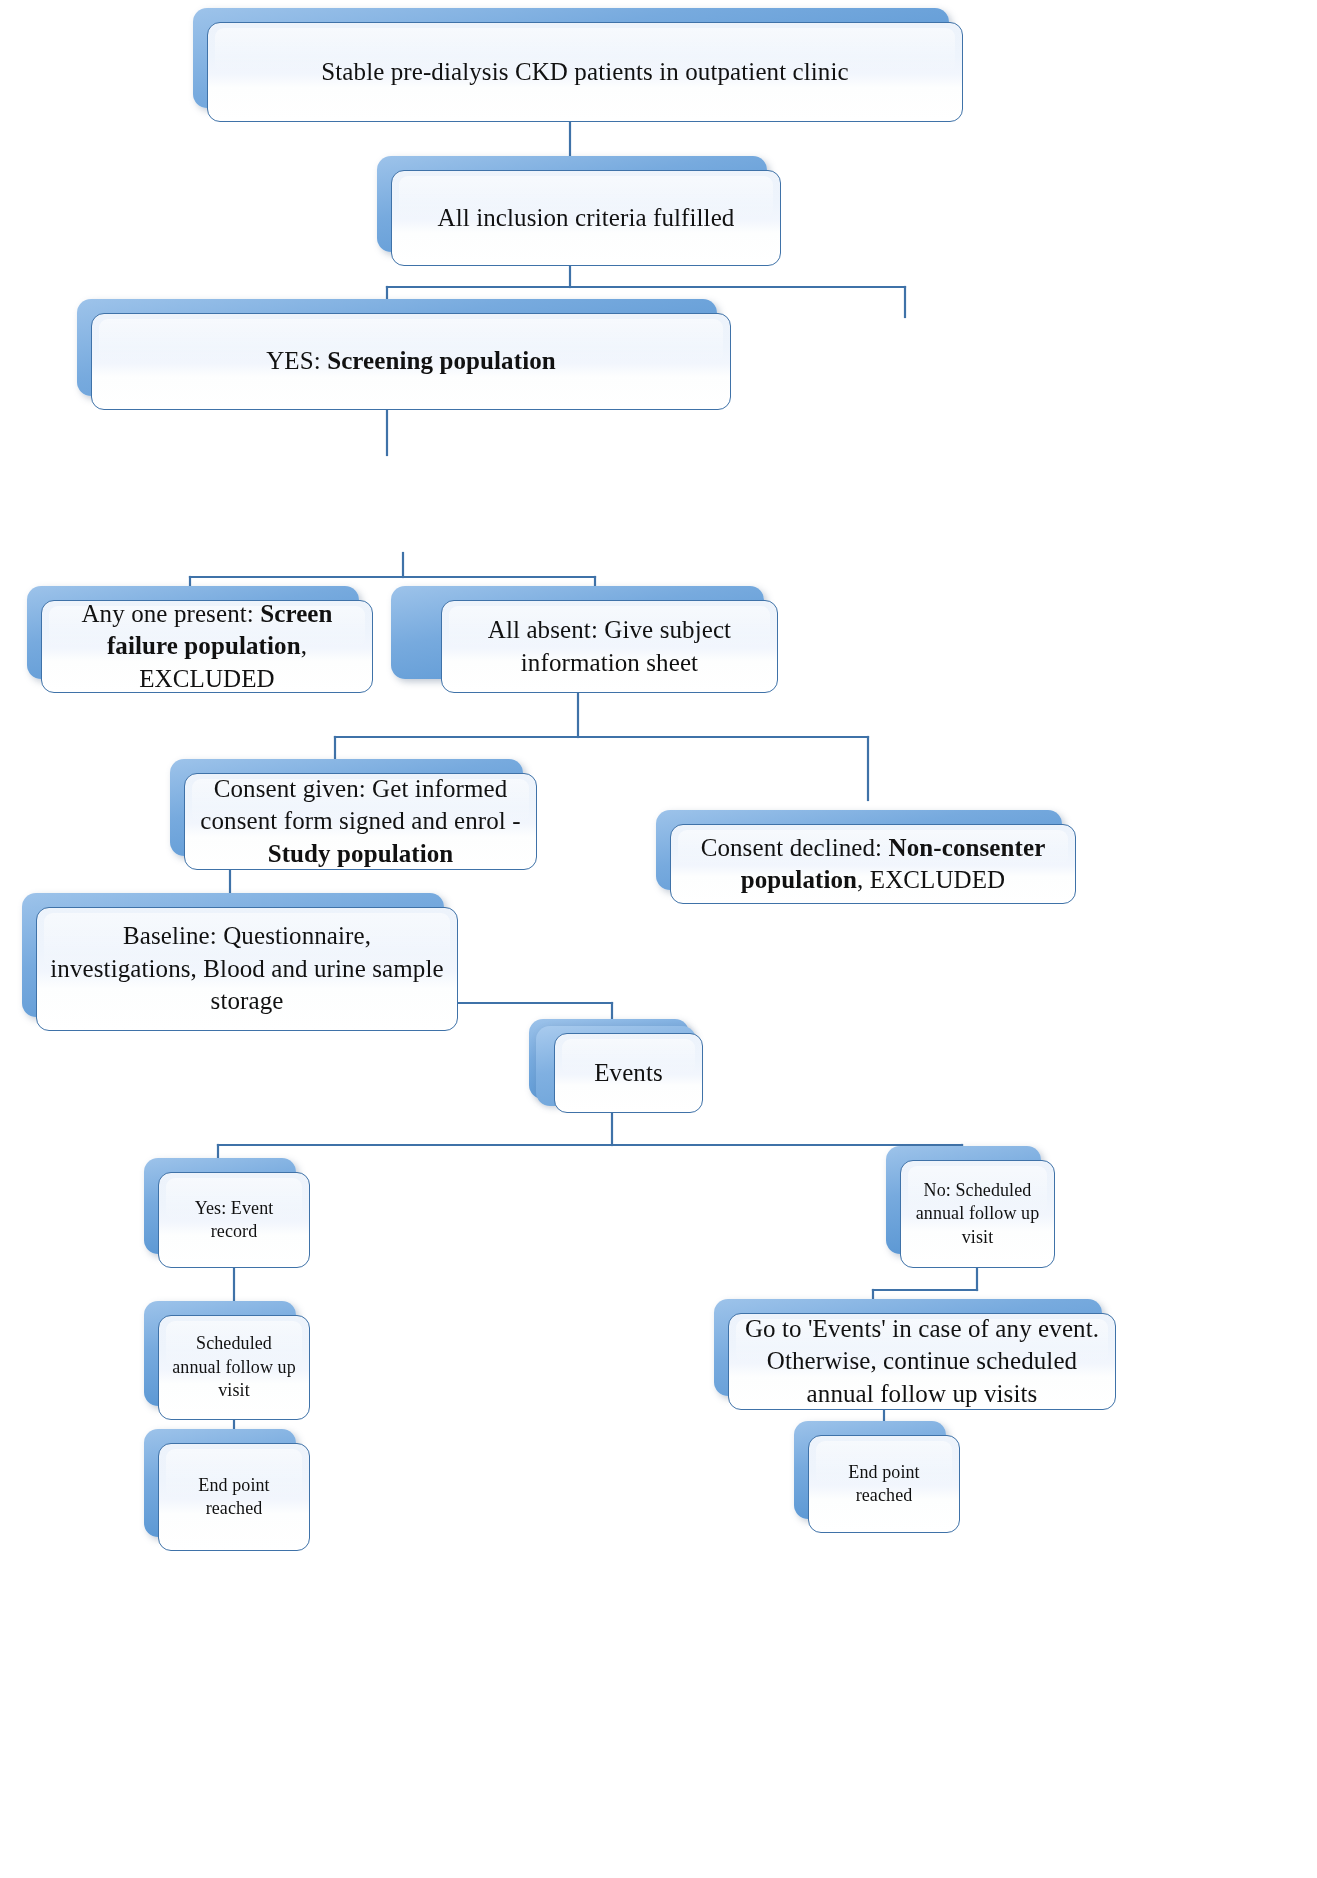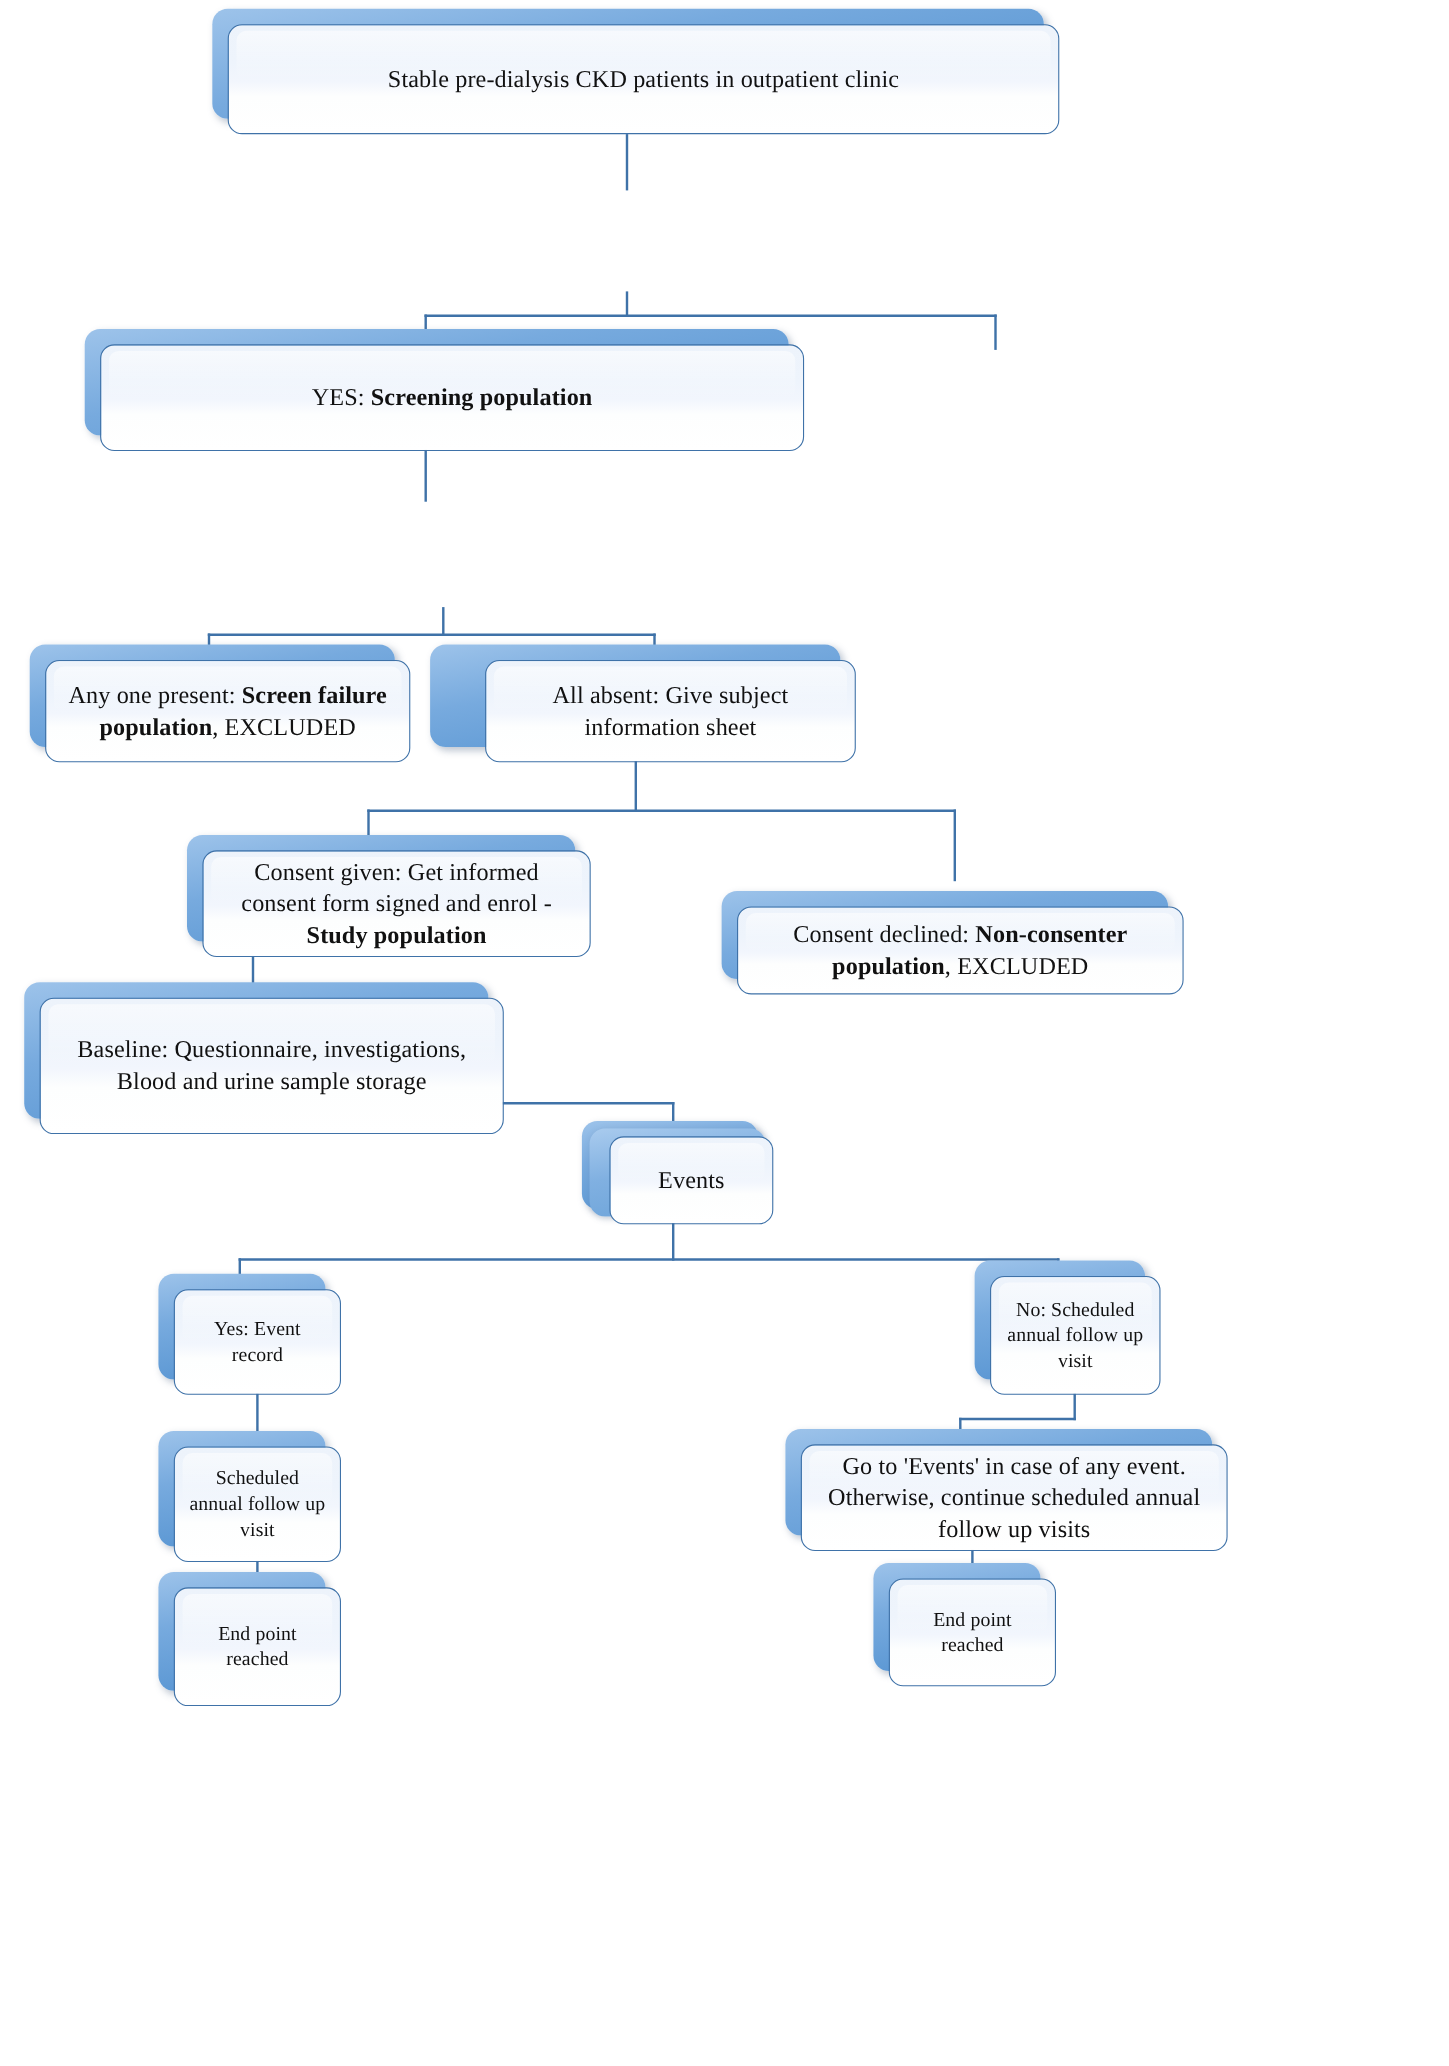--- a/index.html
+++ b/index.html
@@ -83,21 +83,21 @@
     position: absolute;
     left: 7px; right: 7px; top: 5px;
     height: 46%;
     border-radius: 9px;
     background: linear-gradient(to bottom, rgba(255,255,255,0.55), rgba(255,255,255,0));
     pointer-events: none;
   }
   .node .label {
     position: relative;
     z-index: 3;
-    font-size: 22px;
+    font-size: 25px;
     line-height: 1.30;
     color: #111111;
     letter-spacing: 0.1px;
   }
   .node .label b { font-weight: bold; }
 
   .small .label { font-size: 18px; }
 </style>
 </head>
 <body>
@@ -148,20 +148,26 @@
     </g>
   </svg>
 
   <div class="node" style="left:207px; top:22px; width:756px; height:100px;">
     <div class="backdrop"></div>
     <div class="face">
       <span class="label">Stable pre-dialysis CKD patients in outpatient clinic</span>
     </div>
   </div>
 
+  <div class="node" style="left:391px; top:170px; width:390px; height:96px;">
+    <div class="backdrop"></div>
+    <div class="face">
+      <span class="label">All inclusion criteria fulfilled</span>
+    </div>
+  </div>
 
   <div class="node" style="left:91px; top:313px; width:640px; height:97px;">
     <div class="backdrop"></div>
     <div class="face">
       <span class="label"><span>YES: </span><b>Screening population</b><span></span></span>
     </div>
   </div>
 
 
 

